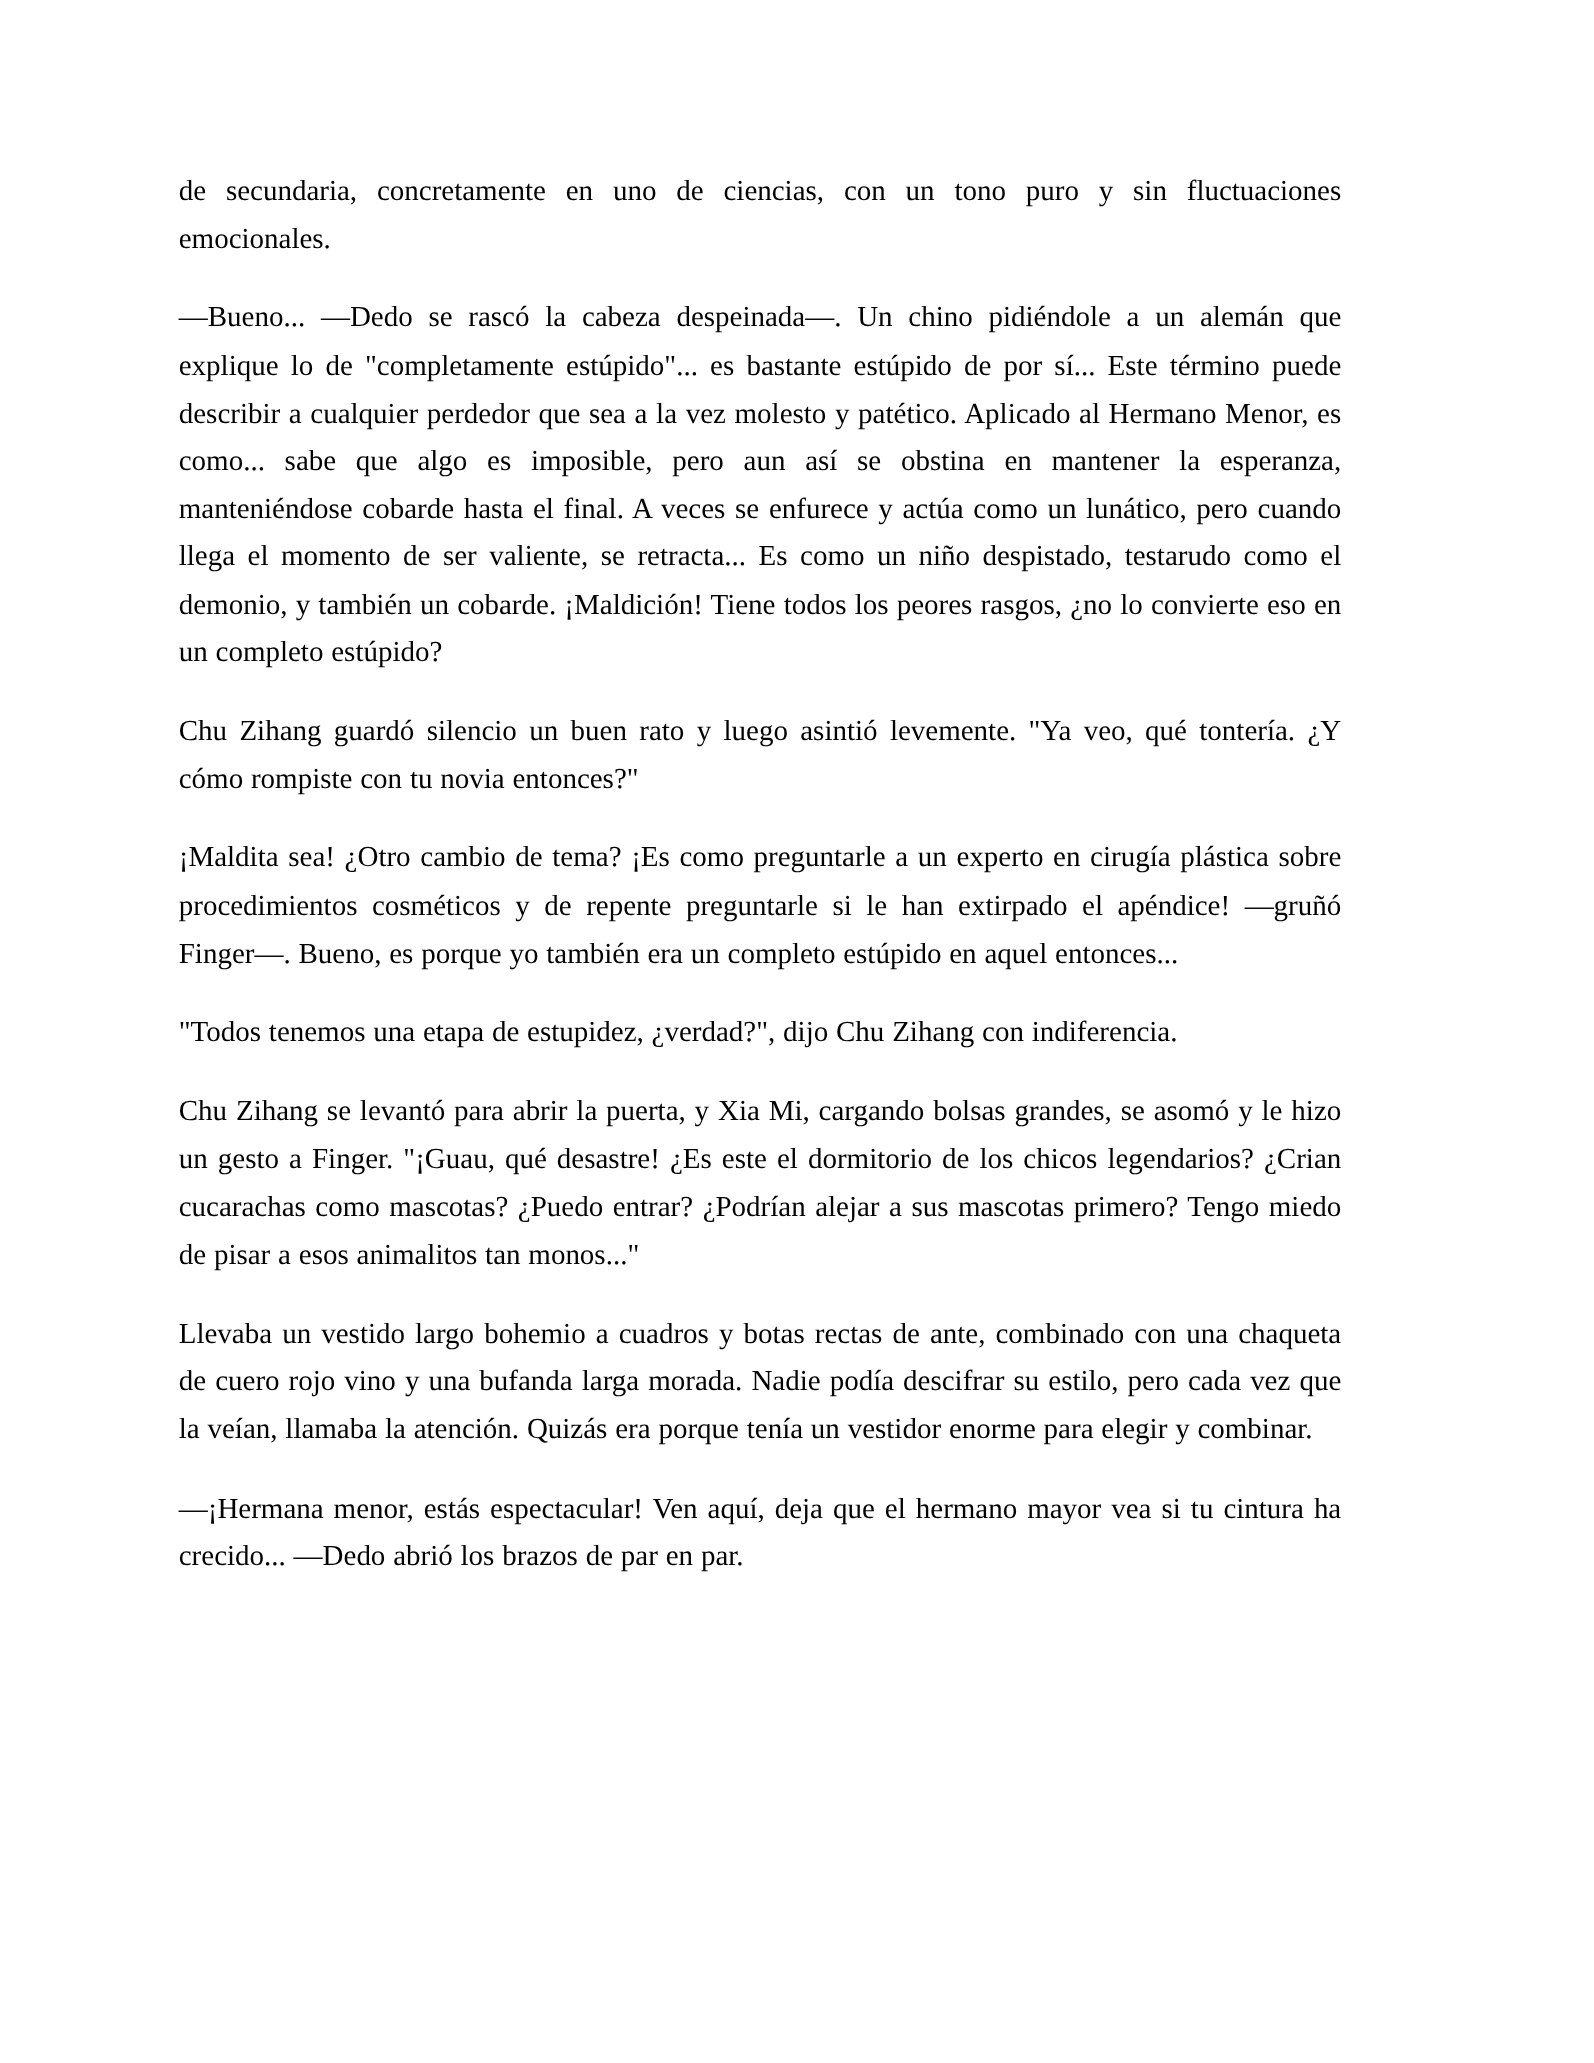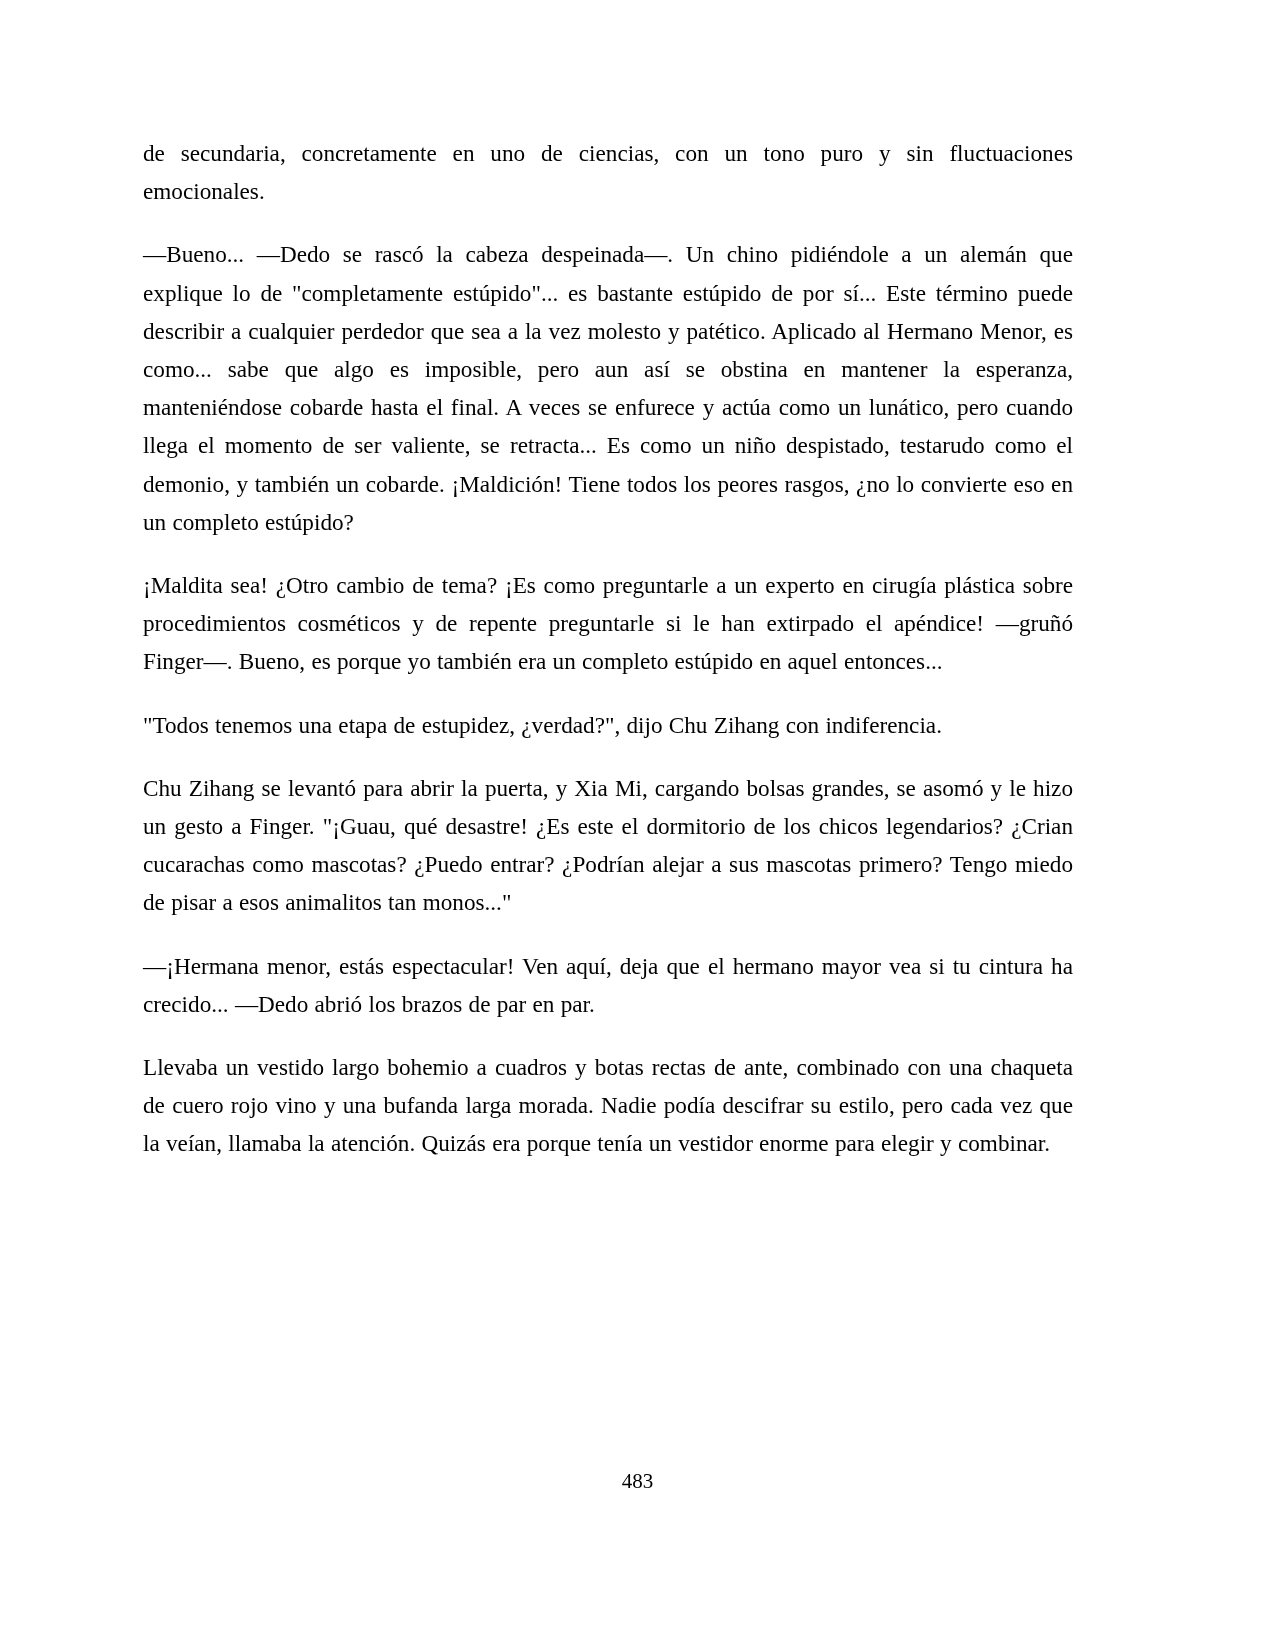--- a/index.html
+++ b/index.html
@@ -49,20 +49,20 @@
     line-height: 26px;
   }
 </style>
 </head>
 <body>
 
 <div class="page">
   <div class="text-column">
     <p class="para">de secundaria, concretamente en uno de ciencias, con un tono puro y sin fluctuaciones emocionales.</p>
     <p class="para">—Bueno... —Dedo se rascó la cabeza despeinada—. Un chino pidiéndole a un alemán que explique lo de "completamente estúpido"... es bastante estúpido de por sí... Este término puede describir a cualquier perdedor que sea a la vez molesto y patético. Aplicado al Hermano Menor, es como... sabe que algo es imposible, pero aun así se obstina en mantener la esperanza, manteniéndose cobarde hasta el final. A veces se enfurece y actúa como un lunático, pero cuando llega el momento de ser valiente, se retracta... Es como un niño despistado, testarudo como el demonio, y también un cobarde. ¡Maldición! Tiene todos los peores rasgos, ¿no lo convierte eso en un completo estúpido?</p>
+    <p class="para">Chu Zihang guardó silencio un buen rato y luego asintió levemente. "Ya veo, qué tontería. ¿Y cómo rompiste con tu novia entonces?"</p>
     <p class="para">¡Maldita sea! ¿Otro cambio de tema? ¡Es como preguntarle a un experto en cirugía plástica sobre procedimientos cosméticos y de repente preguntarle si le han extirpado el apéndice! —gruñó Finger—. Bueno, es porque yo también era un completo estúpido en aquel entonces...</p>
     <p class="para">"Todos tenemos una etapa de estupidez, ¿verdad?", dijo Chu Zihang con indiferencia.</p>
     <p class="para">Chu Zihang se levantó para abrir la puerta, y Xia Mi, cargando bolsas grandes, se asomó y le hizo un gesto a Finger. "¡Guau, qué desastre! ¿Es este el dormitorio de los chicos legendarios? ¿Crian cucarachas como mascotas? ¿Puedo entrar? ¿Podrían alejar a sus mascotas primero? Tengo miedo de pisar a esos animalitos tan monos..."</p>
+    <p class="para">Llevaba un vestido largo bohemio a cuadros y botas rectas de ante, combinado con una chaqueta de cuero rojo vino y una bufanda larga morada. Nadie podía descifrar su estilo, pero cada vez que la veían, llamaba la atención. Quizás era porque tenía un vestidor enorme para elegir y combinar.</p>
     <p class="para">—¡Hermana menor, estás espectacular! Ven aquí, deja que el hermano mayor vea si tu cintura ha crecido... —Dedo abrió los brazos de par en par.</p>
-    <p class="para">Llevaba un vestido largo bohemio a cuadros y botas rectas de ante, combinado con una chaqueta de cuero rojo vino y una bufanda larga morada. Nadie podía descifrar su estilo, pero cada vez que la veían, llamaba la atención. Quizás era porque tenía un vestidor enorme para elegir y combinar.</p>
   </div>
-  <div class="page-number">483</div>
 </div>
 
 </body></html>

